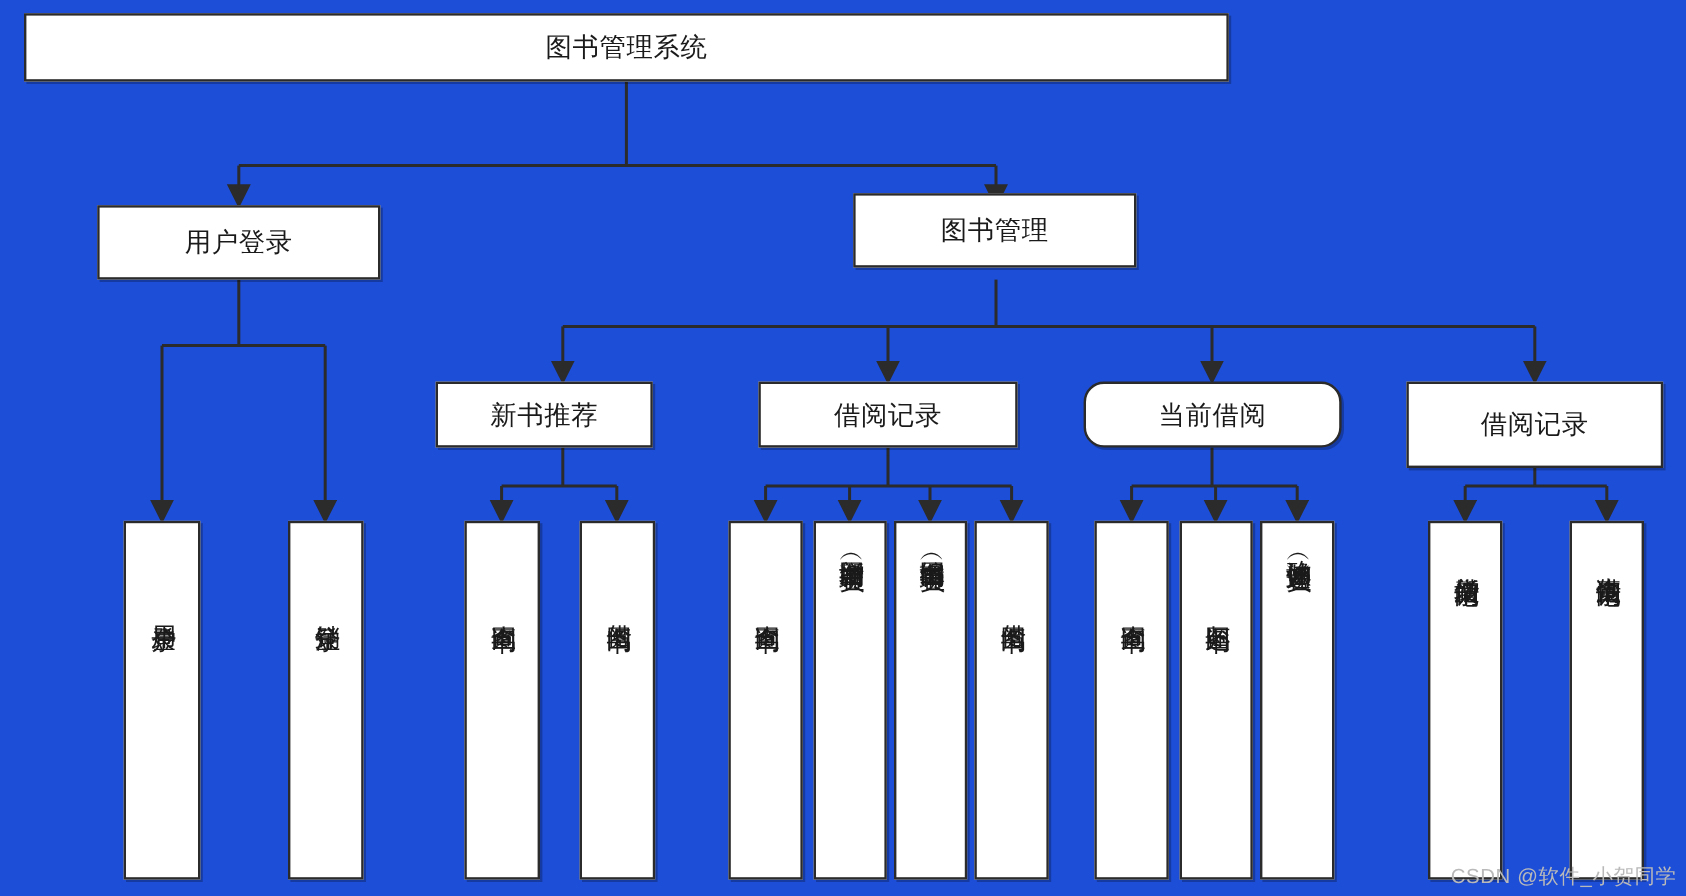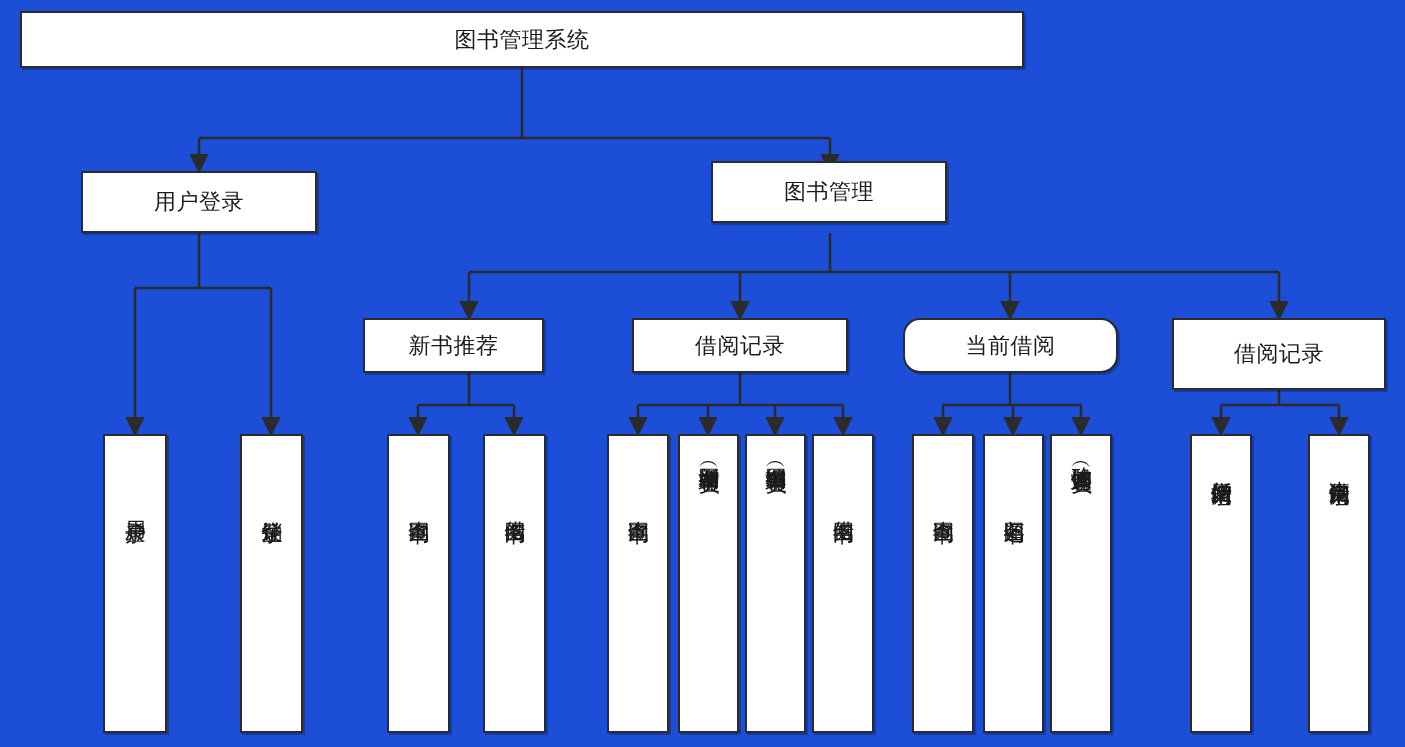--- a/index.html
+++ b/index.html
@@ -188,13 +188,14 @@
   <div class="node vertical tall" style="left:1050px; top:434px; width:62px; height:299px;">
     <span class="node-label">确认归还（管理员）</span>
   </div>
   <div class="node vertical tallish" style="left:1190px; top:434px; width:62px; height:299px;">
     <span class="node-label">新增借阅记录</span>
   </div>
   <div class="node vertical tallish" style="left:1308px; top:434px; width:62px; height:299px;">
     <span class="node-label">查询借阅记录</span>
   </div>
 
+  <div class="watermark">CSDN @软件_小贺同学</div>
 </div>
 
 </body></html>

